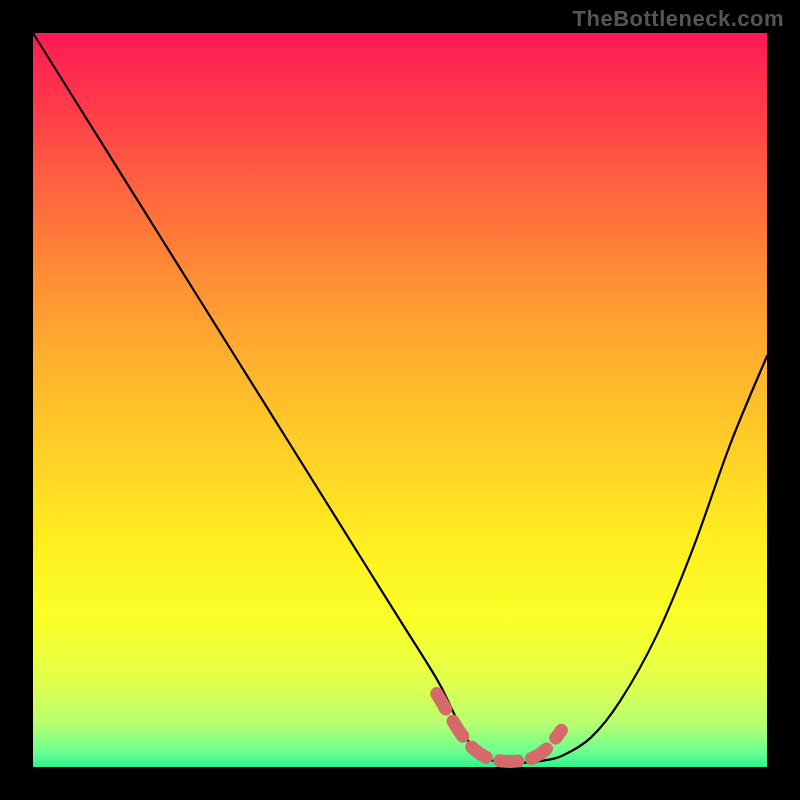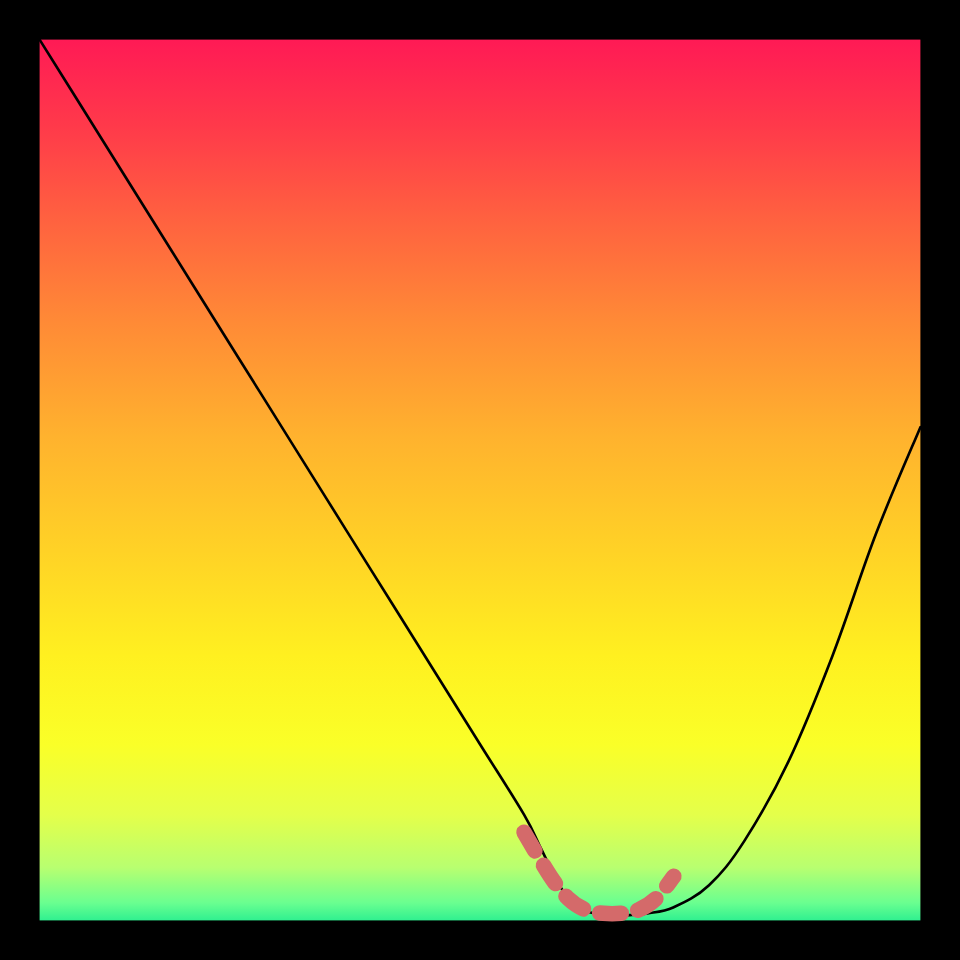--- a/index.html
+++ b/index.html
@@ -48,20 +48,21 @@
     top: 0;
   }
 </style>
 </head>
 <body>
 
 <div class="frame">
 
   <div class="plot-area" style="left:33px; top:33px; width:734px; height:734px;"></div>
 
+  <div class="watermark" style="right:16px; top:6px; font-size:22px;">TheBottleneck.com</div>
 
   <svg class="curve" width="800" height="800">
     <g>
       <path id="curve-path" fill="none" stroke="#000000" stroke-width="2.2" stroke-linecap="round" stroke-linejoin="round" d="M 33.00 33.00 C 39.61 43.57, 56.49 70.58, 69.70 91.72 C 82.91 112.86, 93.19 129.30, 106.40 150.44 C 119.61 171.58, 129.89 188.02, 143.10 209.16 C 156.31 230.30, 166.59 246.74, 179.80 267.88 C 193.01 289.02, 203.29 305.46, 216.50 326.60 C 229.71 347.74, 239.99 364.18, 253.20 385.32 C 266.41 406.46, 276.69 422.90, 289.90 444.04 C 303.11 465.18, 313.39 481.62, 326.60 502.76 C 339.81 523.90, 350.09 540.34, 363.30 561.48 C 376.51 582.62, 386.79 599.06, 400.00 620.20 C 413.21 641.34, 427.45 663.07, 436.70 678.92 C 445.95 694.77, 446.10 697.71, 451.38 708.28 C 456.66 718.85, 460.78 729.05, 466.06 737.64 C 471.34 746.23, 475.46 751.76, 480.74 755.99 C 486.02 760.22, 490.14 759.94, 495.42 761.13 C 500.70 762.32, 504.82 762.33, 510.10 762.60 C 515.38 762.86, 519.50 762.86, 524.78 762.60 C 530.06 762.33, 532.85 762.32, 539.46 761.13 C 546.07 759.94, 552.23 760.22, 561.48 755.99 C 570.73 751.76, 580.27 747.55, 590.84 737.64 C 601.41 727.73, 608.31 719.44, 620.20 700.94 C 632.09 682.44, 643.69 662.63, 656.90 634.88 C 670.11 607.13, 680.39 581.15, 693.60 546.80 C 706.81 512.45, 717.09 478.39, 730.30 444.04 C 743.51 409.69, 760.39 371.81, 767.00 355.96"></path>
       <path id="marker-path" fill="none" stroke="#d46a6a" stroke-width="13" stroke-linecap="round" stroke-linejoin="round" stroke-dasharray="18 14" d="M 436.70 693.60 C 440.66 700.21, 452.11 720.39, 458.72 730.30 C 465.33 740.21, 468.12 743.63, 473.40 748.65 C 478.68 753.67, 482.80 755.95, 488.08 758.19 C 493.36 760.44, 497.48 760.60, 502.76 761.13 C 508.04 761.66, 512.16 761.66, 517.44 761.13 C 522.72 760.60, 526.84 760.44, 532.12 758.19 C 537.40 755.95, 541.52 753.67, 546.80 748.65 C 552.08 743.63, 558.84 733.60, 561.48 730.30"></path>
     </g>
   </svg>
 
 </div>
 

